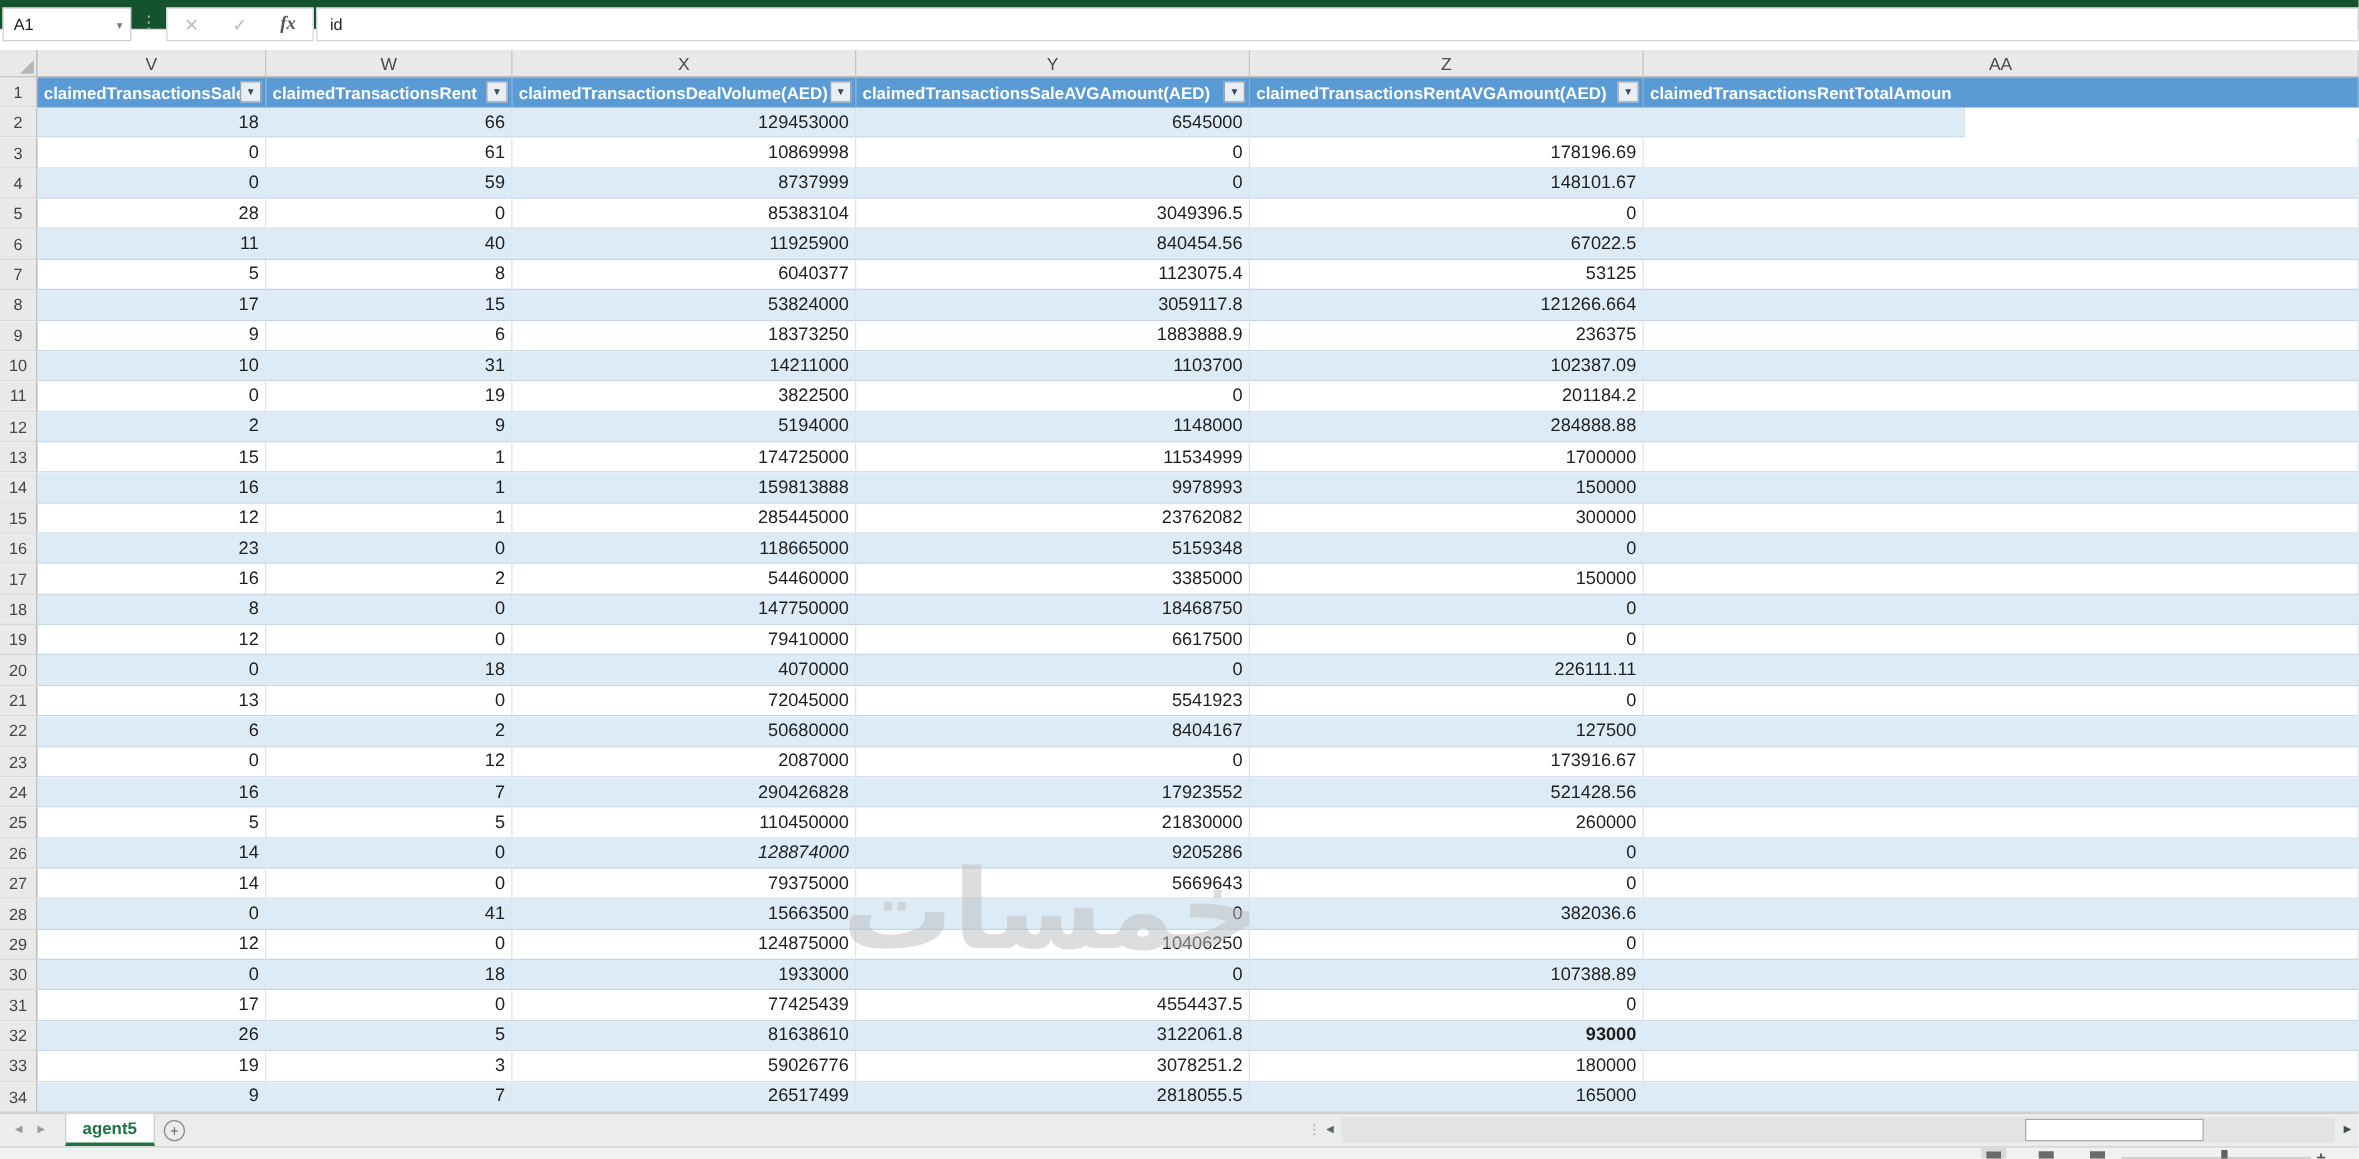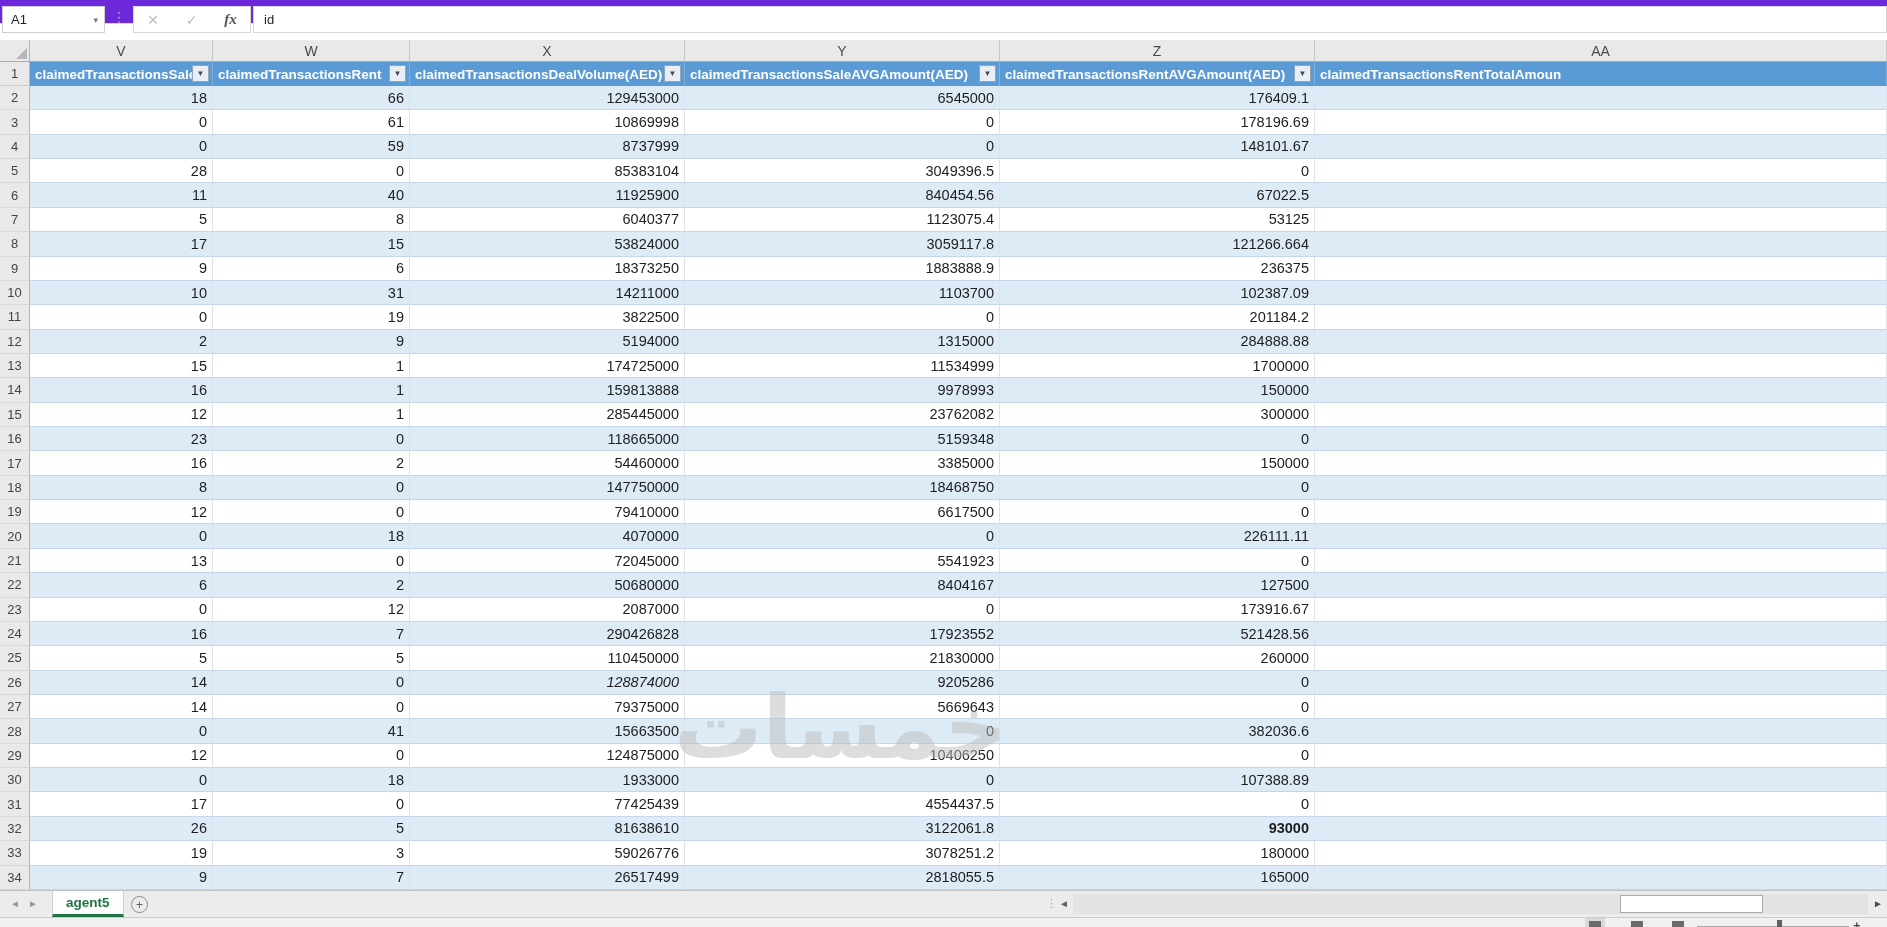--- a/index.html
+++ b/index.html
@@ -1,21 +1,21 @@
 <!DOCTYPE html>
 <html style="--header-bg: #5b9bd5; --tab-green: #217346;"><head>
 <meta charset="utf-8">
 <style>
   * { margin:0; padding:0; box-sizing:border-box; }
   html,body { width:1887px; height:927px; overflow:hidden; }
   body { font-family:"Liberation Sans",sans-serif; background:#fff; position:relative; }
 
   
   .formula-bar { position:absolute; top:0; left:0; width:1887px; height:24px;
-                 background:#6d28d9; border-bottom:1px solid #d9d9d9; z-index:10; }
+                 background:#14532d; border-bottom:1px solid #d9d9d9; z-index:10; }
   .name-box { position:absolute; left:2px; top:6px; width:103px; height:27px;
               background:#fff; border:1px solid #cfcfcf; display:flex; align-items:center;
               padding-left:8px; font-size:13px; color:#222; }
   .name-box .dd { position:absolute; right:6px; color:#777; font-size:9px; }
   .nb-dots { position:absolute; left:112px; top:9px; color:#aeaeae; font-size:14px; }
   .fb-buttons { position:absolute; left:133px; top:6px; width:118px; height:27px;
                 background:#fff; border:1px solid #d6d6d6; display:flex;
                 align-items:center; justify-content:space-around; }
   .btn-cancel, .btn-enter { color:#bdbdbd; font-size:14px; cursor:default; }
   .btn-fx { color:#555; font-size:15px; font-family:"Liberation Serif",serif; font-style:italic; font-weight:bold; }
@@ -141,21 +141,20 @@
         <span>claimedTransactionsRentTotalAmoun</span>
       </div>
     </div>
   <div class="rows">
       <div class="r band">
         <div class="gut">2</div>
         <div class="c" style="flex: 0 0 183px;">18</div>
         <div class="c" style="flex: 0 0 197px;">66</div>
         <div class="c" style="flex: 0 0 275px;">129453000</div>
         <div class="c" style="flex: 0 0 315px;">6545000</div>
-        <div class="c" style="flex: 0 0 315px;">176409.1</div>
         <div class="c" style="flex: 0 0 572px;"></div>
       </div>
       <div class="r">
         <div class="gut">3</div>
         <div class="c" style="flex: 0 0 183px;">0</div>
         <div class="c" style="flex: 0 0 197px;">61</div>
         <div class="c" style="flex: 0 0 275px;">10869998</div>
         <div class="c" style="flex: 0 0 315px;">0</div>
         <div class="c" style="flex: 0 0 315px;">178196.69</div>
         <div class="c" style="flex: 0 0 572px;"></div>
@@ -230,21 +229,21 @@
         <div class="c" style="flex: 0 0 275px;">3822500</div>
         <div class="c" style="flex: 0 0 315px;">0</div>
         <div class="c" style="flex: 0 0 315px;">201184.2</div>
         <div class="c" style="flex: 0 0 572px;"></div>
       </div>
       <div class="r band">
         <div class="gut">12</div>
         <div class="c" style="flex: 0 0 183px;">2</div>
         <div class="c" style="flex: 0 0 197px;">9</div>
         <div class="c" style="flex: 0 0 275px;">5194000</div>
-        <div class="c" style="flex: 0 0 315px;">1315000</div>
+        <div class="c" style="flex: 0 0 315px;">1148000</div>
         <div class="c" style="flex: 0 0 315px;">284888.88</div>
         <div class="c" style="flex: 0 0 572px;"></div>
       </div>
       <div class="r">
         <div class="gut">13</div>
         <div class="c" style="flex: 0 0 183px;">15</div>
         <div class="c" style="flex: 0 0 197px;">1</div>
         <div class="c" style="flex: 0 0 275px;">174725000</div>
         <div class="c" style="flex: 0 0 315px;">11534999</div>
         <div class="c" style="flex: 0 0 315px;">1700000</div>

